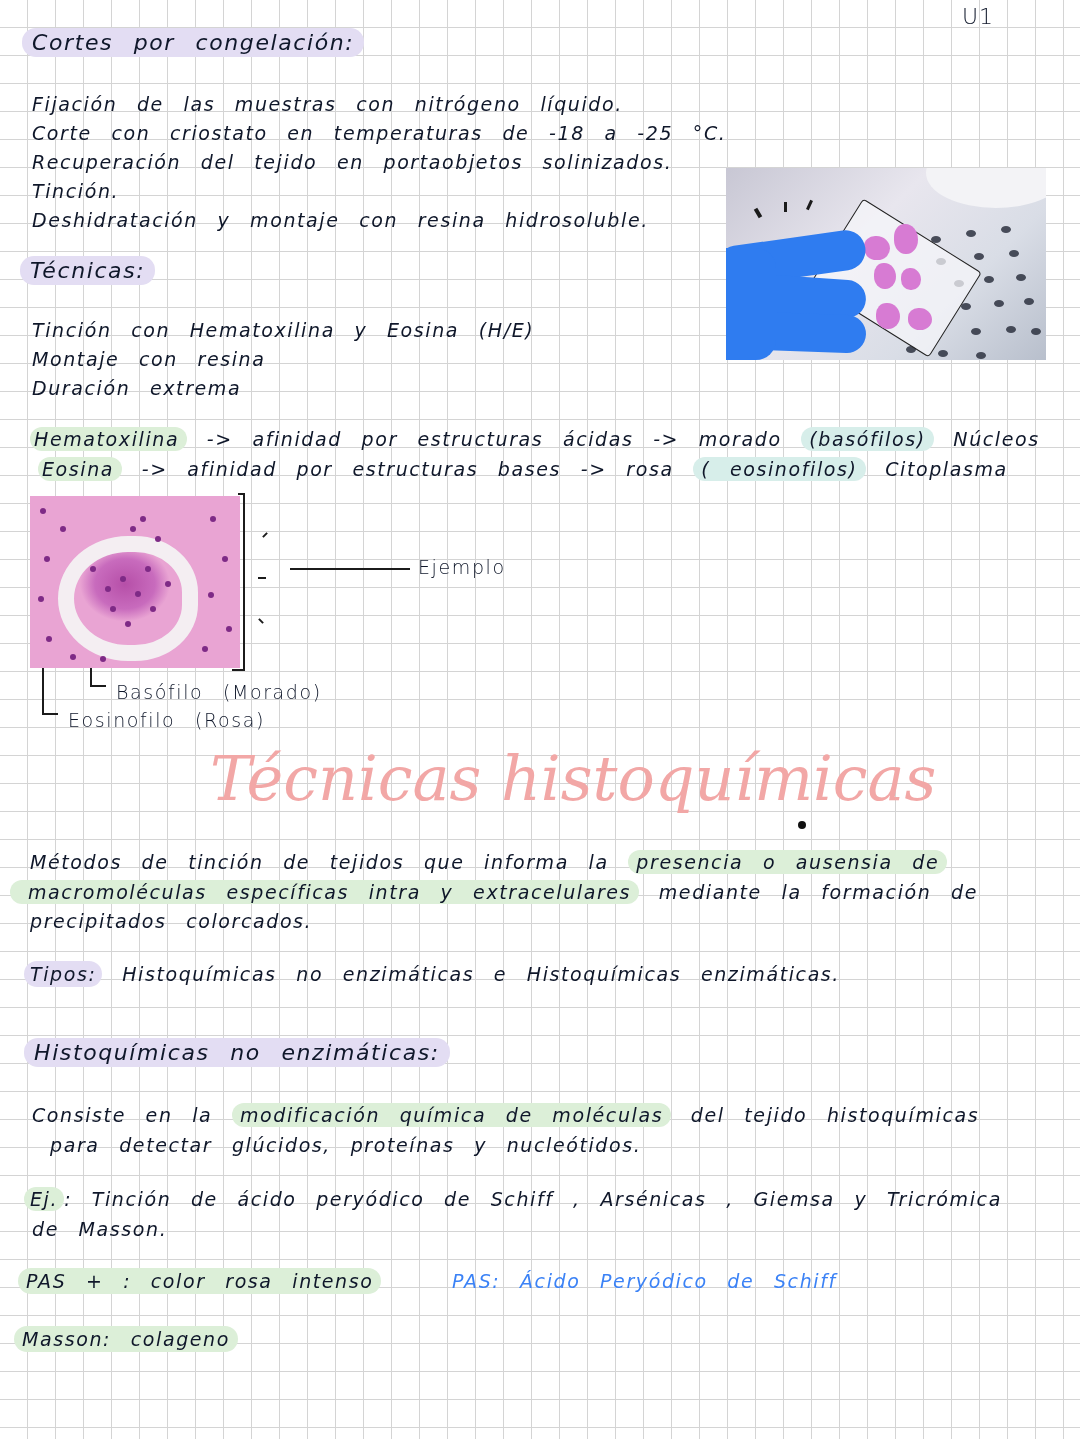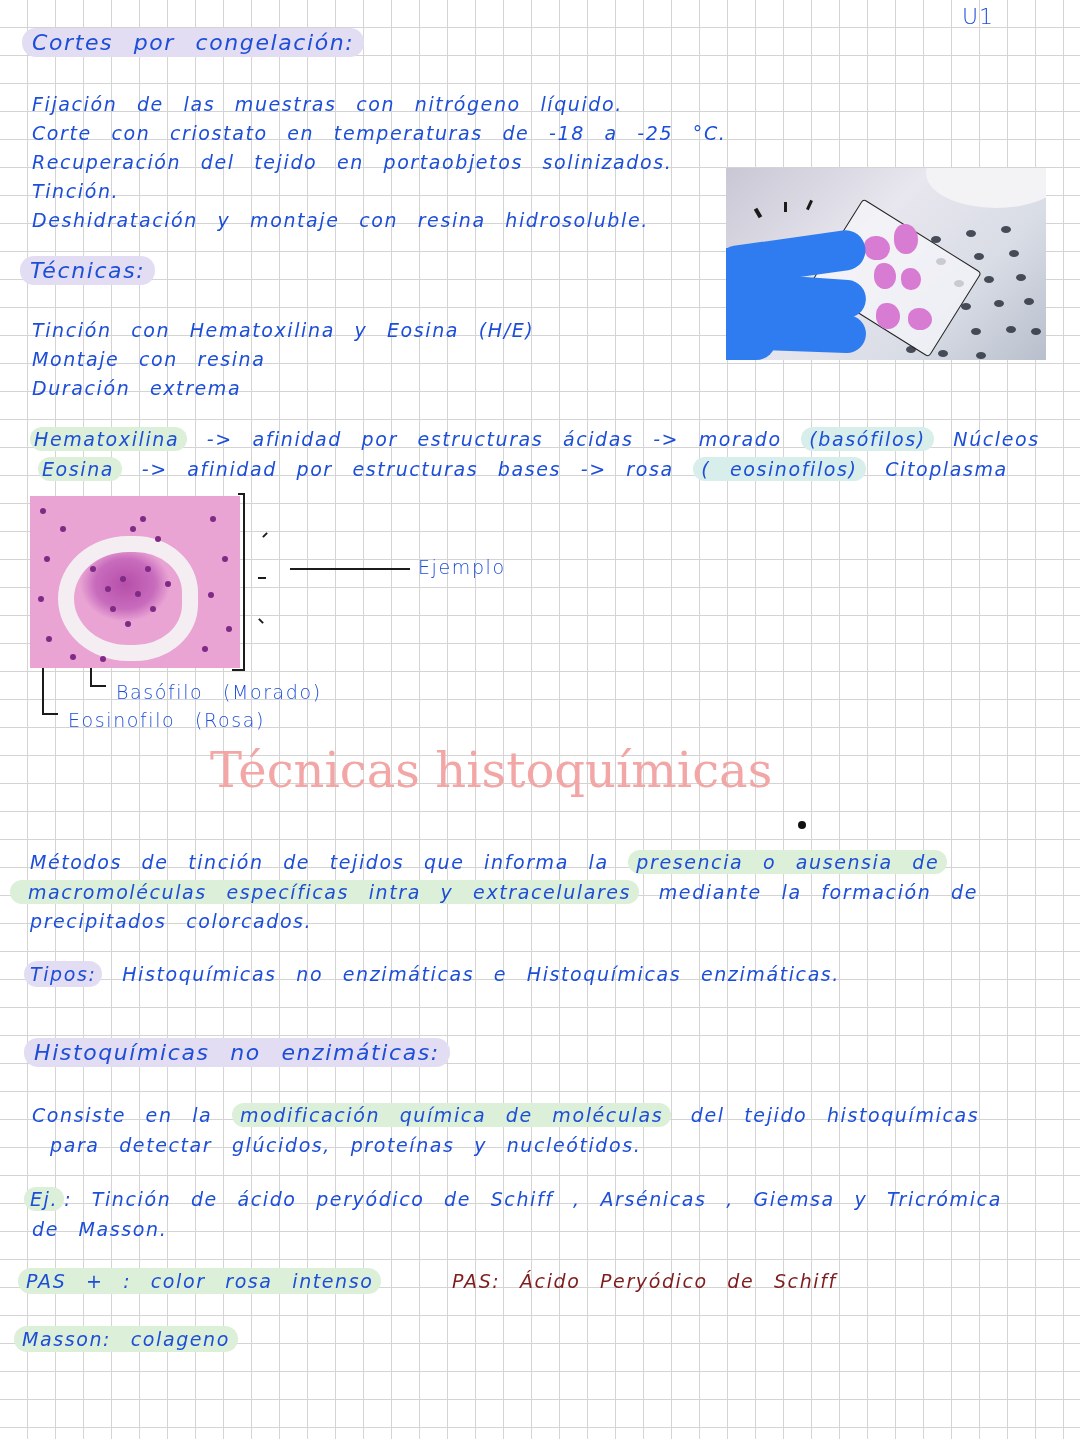--- a/index.html
+++ b/index.html
@@ -14,40 +14,41 @@
       background-position: 27px 27px;
       font-family: "DejaVu Sans", sans-serif;
       color: #1a1a1a;
     }
     .abs { position: absolute; }
     .hw {
       font-family: "DejaVu Sans", sans-serif;
       font-size: 19px;
       letter-spacing: 1.6px;
       word-spacing: 12px;
-      color: #1d4ed8;
+      color: #0f172a;
       white-space: nowrap;
       font-style: italic;
       font-weight: 300;
     }
     .hl-purple { background: #e3ddf3; border-radius: 14px; padding: 2px 10px; }
     .hl-green { background: #dcefd8; border-radius: 14px; padding: 1px 8px; }
     .hl-teal { background: #d7eeea; border-radius: 14px; padding: 1px 8px; }
     .heading { font-size: 22px; }
     .page-num { font-size: 22px; letter-spacing: 1px; }
     .lines div { height: 29px; line-height: 29px; }
 
     .title-script {
       font-family: "DejaVu Serif", serif;
-      font-size: 48px;
+      font-style: italic;
+      font-size: 62px;
       color: #f2a7a6;
       letter-spacing: 0px;
       white-space: nowrap;
     }
-    .pas-def { color: #7f1d1d; }
+    .pas-def { color: #3b82f6; }
 
     
     .photo {
       width: 320px; height: 192px;
       background: linear-gradient(135deg, #c8c7d4 0%, #e8e6ee 40%, #d9dde6 70%, #b8bfcc 100%);
       overflow: hidden;
     }
     .photo .dot { position: absolute; width: 10px; height: 7px; border-radius: 50%; background: #2d3140; opacity: 0.85; }
     .photo .glove { position: absolute; background: #2f7cf0; border-radius: 40px; }
     .photo .slide { position: absolute; background: rgba(245,245,250,0.75); border: 1.5px solid #222; border-radius: 4px; }

